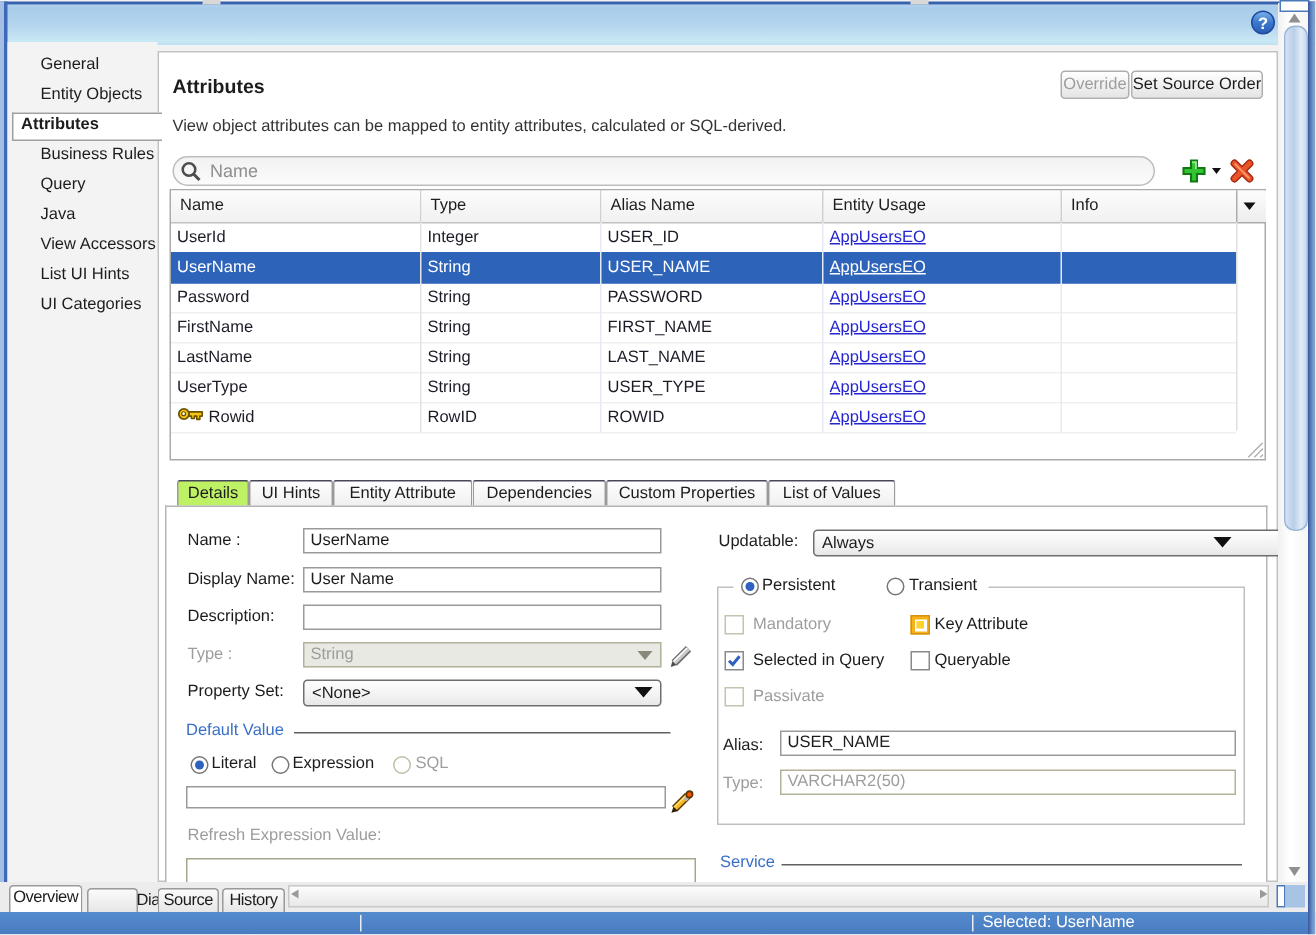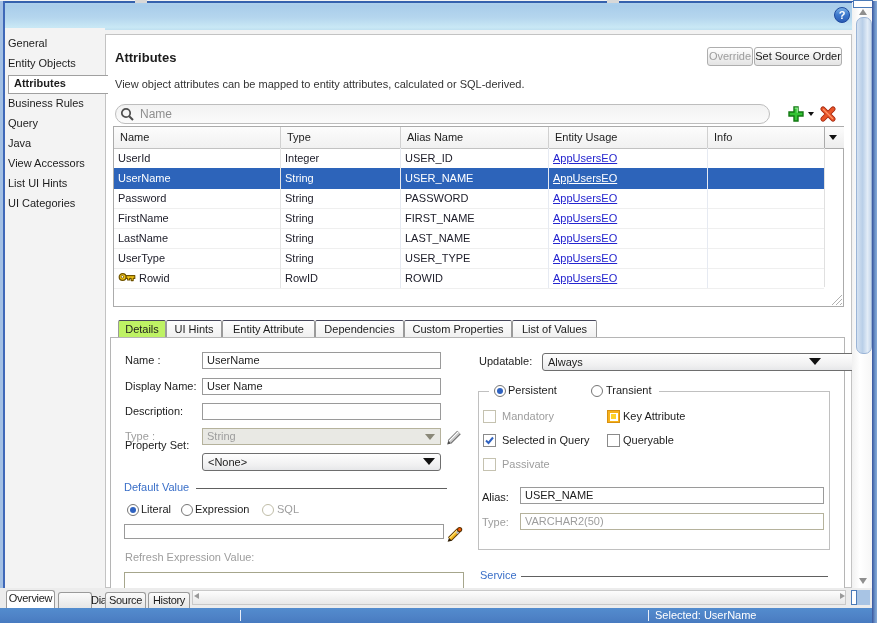--- a/index.html
+++ b/index.html
@@ -9,21 +9,21 @@
 
 #topbar{left:0;top:1px;width:877px;height:27px;background:linear-gradient(to bottom,#aed0ec 0%,#a9cdea 10%,#b5d6ee 55%,#c9e8f5 90%,#bfe0f0 100%);border-top:2px solid #3561ad;}
 #leftedge{left:0;top:1px;width:5px;height:607px;background:linear-gradient(to right,#a3c0e4 0px,#a3c0e4 3px,#3f68b8 3px,#3f68b8 5px);}
 #rightstrip{left:872px;top:1px;width:5px;height:622px;background:linear-gradient(to right,#38559c,#6d94c9 60%,#87abd8);}
 #statusbar{left:0;top:608px;width:877px;height:15px;background:linear-gradient(to bottom,#538cce,#4e82c6 60%,#477ac0);}
 
 #vtrack{left:852px;top:2px;width:20px;height:586px;background:linear-gradient(to right,#f1f1f1,#ffffff 40%,#f6f6f6);}
 #vthumb{left:856px;top:17px;width:14px;height:335px;background:linear-gradient(to right,#d5e2f2,#b9cfe8 40%,#e2ecf7 75%,#c6d7eb);border:1px solid #9ab4d6;border-radius:7px;}
 #vtopbox{left:853px;top:0px;width:18px;height:6px;background:#fff;border:1px solid #4a7ab8;}
 
-#navtext .nv{position:absolute;left:8px;white-space:nowrap;}
+#navtext .nv{position:absolute;left:27px;white-space:nowrap;}
 #mainpanel{left:105px;top:34px;width:747px;height:554px;background:#fff;border:1px solid #c3c3c3;box-sizing:border-box;}
 #selnav{left:8px;top:75px;width:99px;height:17px;background:#fff;border:1px solid #a0a0a0;border-right:none;z-index:5;}
 
 .btn{position:absolute;height:19px;box-sizing:border-box;border:1px solid #aeaeae;border-radius:3px;background:linear-gradient(to bottom,#ffffff,#f1f1f1 50%,#e4e4e4);text-align:center;line-height:17px;font-size:11px;color:#1c1c1c;white-space:nowrap;}
 
 .hdrcell{position:absolute;top:0;height:21px;line-height:21px;padding-left:6px;box-sizing:border-box;border-right:1px solid #d0d0d0;background:linear-gradient(to bottom,#fcfcfc,#f1f1f1);}
 .trow{position:absolute;left:0;width:710px;height:20px;}
 .tc{position:absolute;top:0;height:20px;line-height:20px;white-space:nowrap;overflow:hidden;}
 
 .dtab{position:absolute;top:0;height:18px;box-sizing:border-box;line-height:17px;text-align:center;background:linear-gradient(to bottom,#fefefe,#f0f0f0);border:1px solid #9a9a9a;border-top:1px solid #46465a;border-radius:2px 2px 0 0;font-size:11px;}
@@ -201,21 +201,21 @@
   <div class="lbl abs gray" style="left:125px;top:430px;">Type :</div>
   <div class="fld abs gray" style="left:202px;top:428px;width:239px;height:17px;background:#e9e9e4;border-color:#b5b29c;">String</div>
   <div class="car abs" style="left:425px;top:434px;border-top-color:#8a8878;"></div>
 
   <svg class="abs" style="left:445px;top:427px;" width="19" height="20" viewBox="0 0 19 20">
     <line x1="4.5" y1="15" x2="14" y2="5.5" stroke="#6a6a6a" stroke-width="5"></line>
     <line x1="4.5" y1="15" x2="14" y2="5.5" stroke="#c9c9c9" stroke-width="3"></line>
     <line x1="4.2" y1="13.8" x2="13" y2="5" stroke="#ffffff" stroke-width="1.1"></line>
     <path d="M2.2 17.6 L3.2 13.8 L6 16.4 z" fill="#4a4a4a"></path>
   </svg>
-  <div class="lbl abs" style="left:125px;top:439px;">Property Set:</div>
+  <div class="lbl abs" style="left:125px;top:455px;">Property Set:</div>
   <div class="combo abs" style="left:202px;top:453px;width:239px;height:18px;">&lt;None&gt;</div>
   <div class="car abs" style="left:423px;top:458px;border-left-width:6.5px;border-right-width:6.5px;border-top-width:7.5px;"></div>
   <div class="lbl abs sect" style="left:124px;top:481px;">Default Value</div>
   <div class="abs" style="left:196px;top:488px;width:251px;height:1px;background:#606060;"></div>
 
   <div class="rad abs" style="left:127px;top:504px;">
       <div class="dot"></div>
     </div>
   <div class="lbl abs" style="left:141px;top:503px;">Literal</div>
   <div class="rad abs" style="left:181px;top:504px;"></div>

